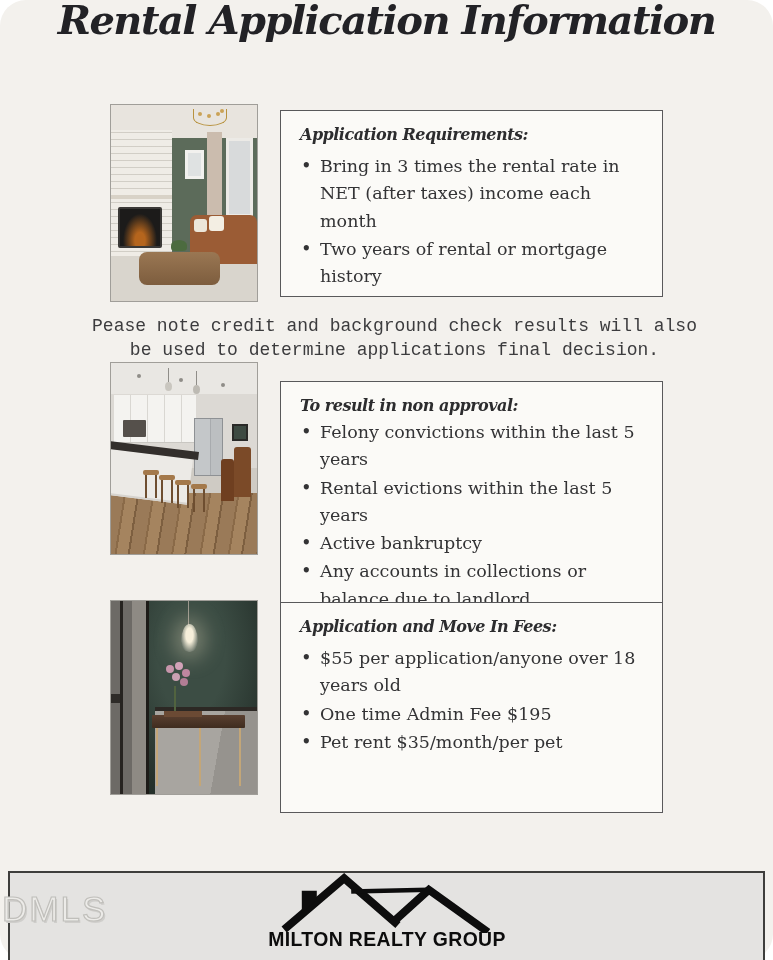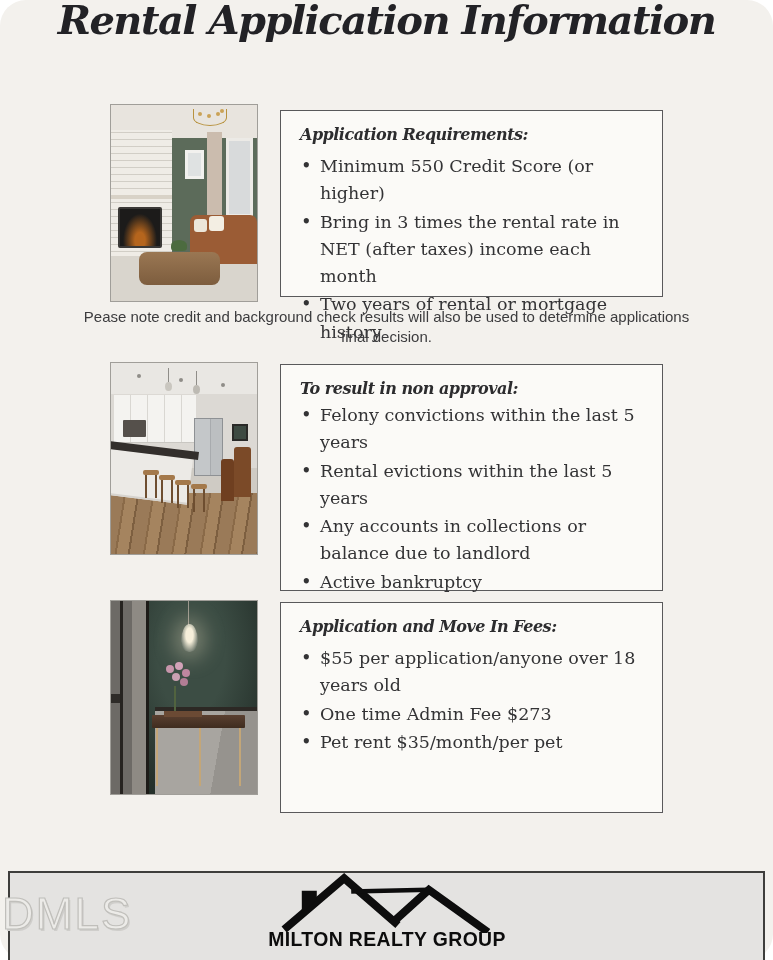--- a/index.html
+++ b/index.html
@@ -35,21 +35,21 @@
   .photo-2 { height:193px; }
   .photo-3 { height:195px; }
   .photo div { position:absolute; }
 
   .tbox {
     position:absolute; left:280px; width:383px;
     background:#fbfaf7; border:1.5px solid #59595b;
     padding:8px 12px 8px 17px;
   }
   .tbox-1 { top:6px;  height:187px; }
-  .tbox-2 { top:2px;  height:227px; }
+  .tbox-2 { top:19px;  height:227px; }
   .tbox-3 { top:2px;  height:211px; }
 
   .tbox h2 {
     margin:6px 0 9px 2px;
     font-size:16px; font-style:italic; font-weight:600;
     letter-spacing:-0.5px; color:#2c2c2e;
   }
   .tbox-2 h2 { margin-bottom:4px; }
 
   .tbox ul { margin:0; padding:0; list-style:none; }
@@ -58,35 +58,35 @@
     font-size:17.5px; line-height:1.56; color:#333335;
   }
   .tbox li::before {
     content:"\2022"; position:absolute; left:3px; top:-1px;
     font-size:18px; color:#333335;
   }
 
   
   .note {
     position:absolute; top:307px; left:50%; transform:translateX(-50%);
-    width:610px; margin:0; text-align:center;
-    font-family:Liberation Sans, sans-serif;
-    font-size:15px; line-height:1.33; color:#3c3c3e;
+    width:610px; margin:8px; text-align:center;
+    font-family:Liberation Mono, monospace;
+    font-size:18px; line-height:1.33; color:#3c3c3e;
   }
 
   
   .footer {
     position:absolute; top:871px; left:8px; right:8px; height:89px;
     background:#e4e3e1;
     border:2px solid #3e3e3c; border-bottom:none;
   }
   .watermark {
     position:absolute; left:-8px; top:16px;
     font-family:"Liberation Sans", sans-serif;
-    font-size:44px; letter-spacing:2px;
+    font-size:35px; letter-spacing:2px;
     color:#ecebe8; -webkit-text-stroke:1.2px #c0bfbb;
     text-shadow:1.5px 1.5px 0 #cfcecb;
   }
   .brand {
     position:absolute; left:50%; top:0; transform:translateX(-50%);
     text-align:center;
   }
   .brand svg { display:block; margin:0 auto; }
   .brand-name {
     margin-top:-5px; white-space:nowrap;
@@ -208,21 +208,20 @@
       <div class="p1-rug"></div>
       <div class="p1-sofa"></div>
       <div class="p1-pillow-a"></div>
       <div class="p1-pillow-b"></div>
       <div class="p1-plant"></div>
       <div class="p1-table"></div>
     </div>
     <div class="tbox tbox-1">
       <h2>Application Requirements:</h2>
       <ul>
-        <li><span>Minimum 550 Credit Score (or higher)</span></li>
         <li><span>Bring in 3 times the rental rate in NET (after taxes) income each month</span></li>
         <li><span>Two years of rental or mortgage history</span></li>
       </ul>
     </div>
   </section>
 
   <p class="note">Pease note credit and background check results will also be used to determine applications final decision.</p>
 
   <section class="row row-2">
     <div class="photo photo-2">
@@ -242,22 +241,22 @@
       <div class="p2-stool p2-stool-1"></div>
       <div class="p2-stool p2-stool-2"></div>
       <div class="p2-stool p2-stool-3"></div>
       <div class="p2-stool p2-stool-4"></div>
     </div>
     <div class="tbox tbox-2">
       <h2>To result in non approval:</h2>
       <ul>
         <li><span>Felony convictions within the last 5 years</span></li>
         <li><span>Rental evictions within the last 5 years</span></li>
+        <li><span>Active bankruptcy</span></li>
         <li><span>Any accounts in collections or balance due to landlord</span></li>
-        <li><span>Active bankruptcy</span></li>
       </ul>
     </div>
   </section>
 
   <section class="row row-3">
     <div class="photo photo-3">
       <div class="p3-bg"></div>
       <div class="p3-cord"></div>
       <div class="p3-pendant"></div>
       <div class="p3-mirror"></div>
@@ -270,21 +269,21 @@
       <div class="p3-tray"></div>
       <div class="p3-panel"></div>
       <div class="p3-frame-a"></div>
       <div class="p3-frame-b"></div>
       <div class="p3-frame-c"></div>
     </div>
     <div class="tbox tbox-3">
       <h2>Application and Move In Fees:</h2>
       <ul>
         <li><span>$55 per application/anyone over 18 years old</span></li>
-        <li><span>One time Admin Fee $273</span></li>
+        <li><span>One time Admin Fee $195</span></li>
         <li><span>Pet rent $35/month/per pet</span></li>
       </ul>
     </div>
   </section>
 
   <footer class="footer">
     <span class="watermark">DMLS</span>
     <div class="brand">
       <svg width="218" height="60" viewBox="0 0 240 68">
         <path d="M4 64 L72 6 L133 59" fill="none" stroke="#0d0d0d" stroke-width="9"></path>

